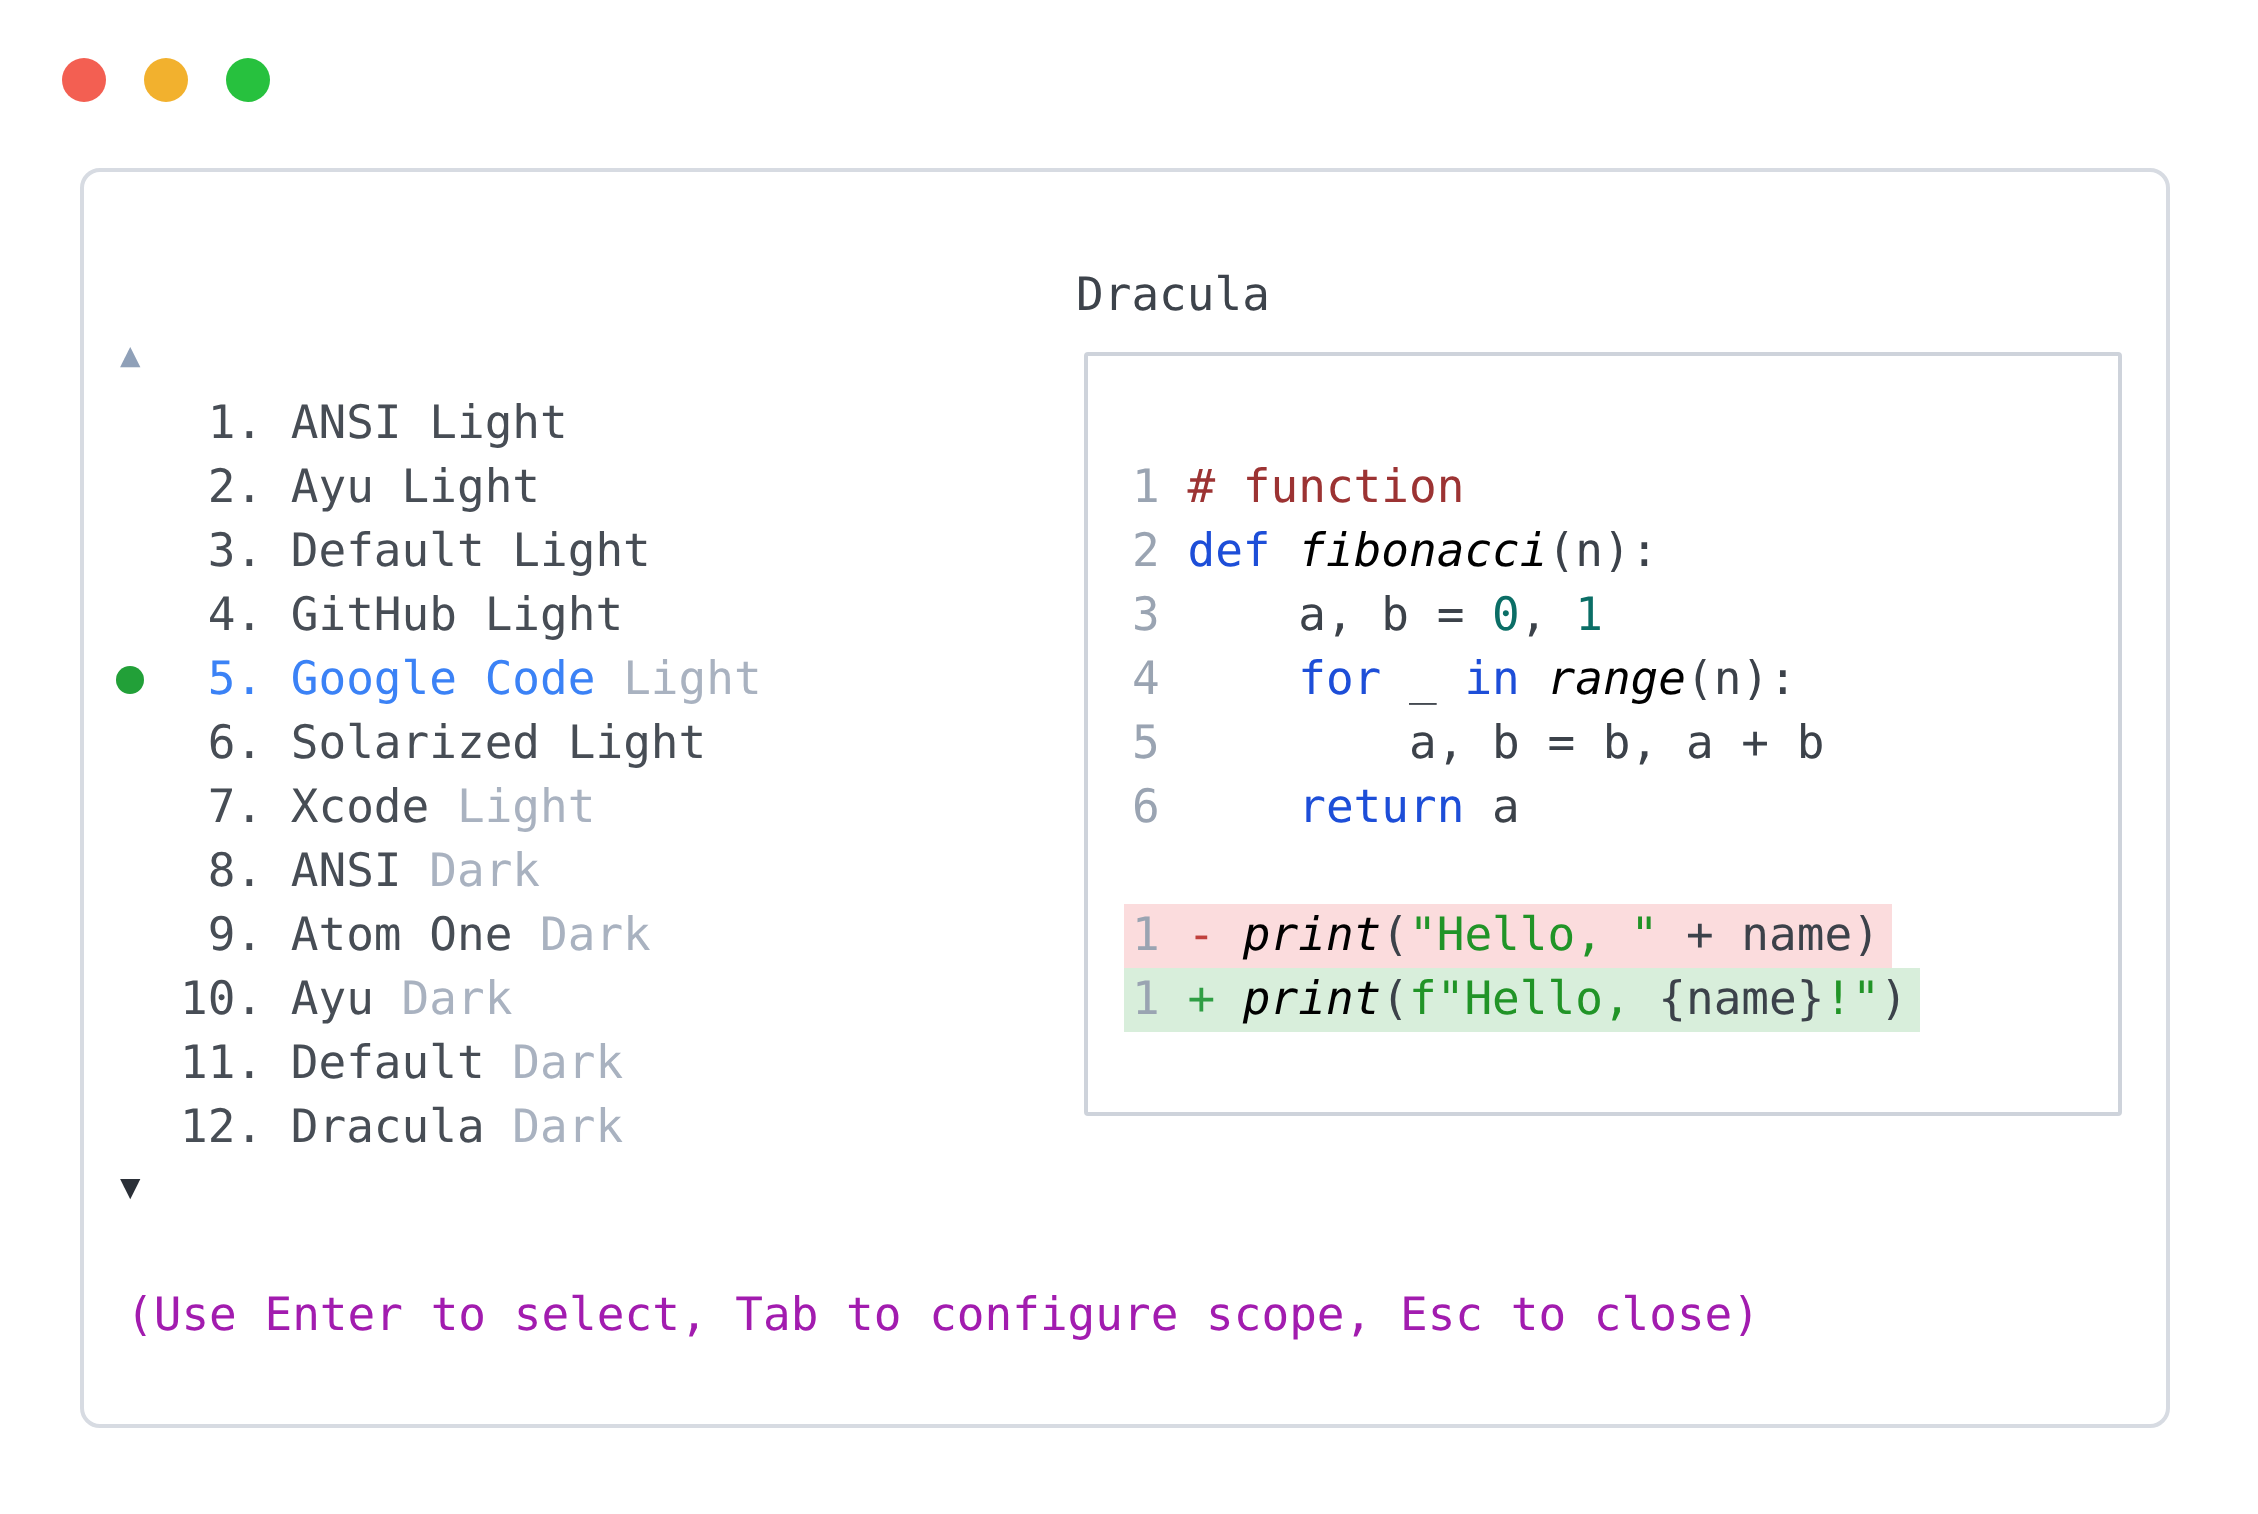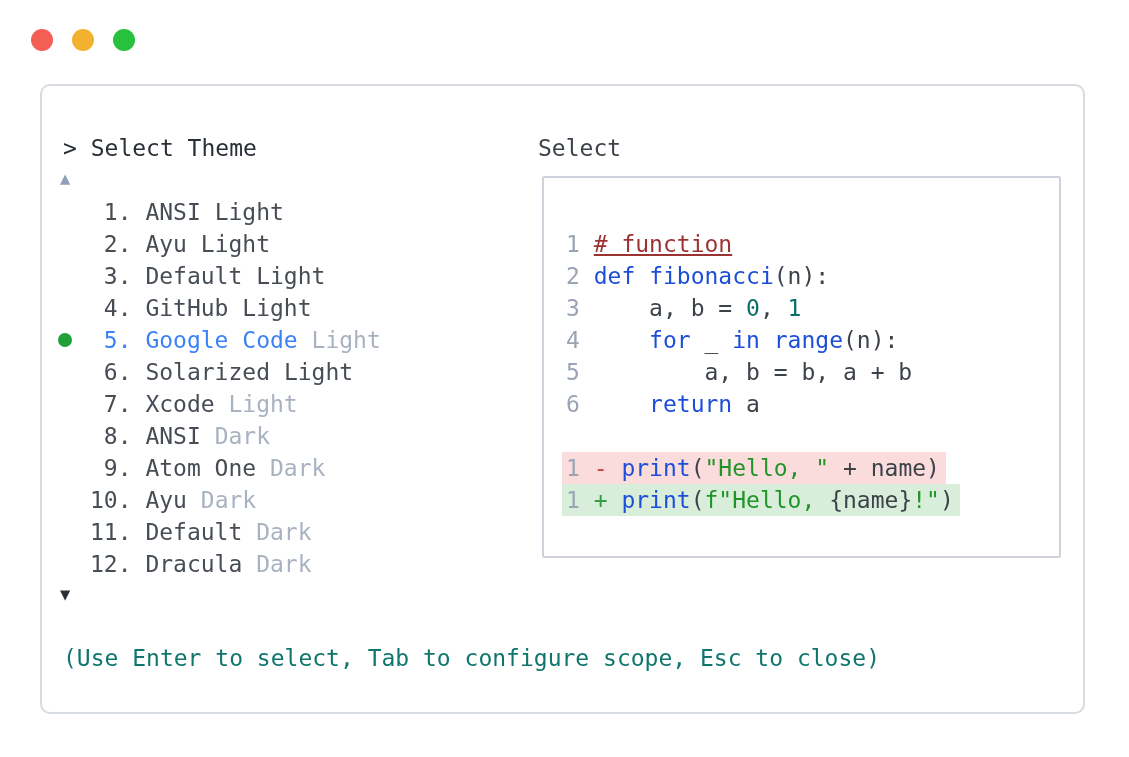--- a/index.html
+++ b/index.html
@@ -23,55 +23,54 @@
   .scroll-down { top:494px; color:#2b3038; }
 
   .list { position:absolute; left:0; top:110px; }
   .item { height:32px; line-height:32px; font-size:23px; color:#474d55;
           display:flex; align-items:center; padding-left:16px; cursor:default; }
   .gutter { width:32px; display:inline-flex; align-items:center; }
   .bullet { width:14px; height:14px; border-radius:50%; background:#22a038; display:inline-block; }
   .item.sel .main { color:#3b82f6; }
   .dim { color:#a9b2c0; }
 
-  .hint { position:absolute; left:21px; top:556px; color:#0f766e; }
+  .hint { position:absolute; left:21px; top:556px; color:#a21caf; }
 
   
   .preview-label { position:absolute; left:496px; top:46px; color:#3d434b; }
   .preview-box { position:absolute; left:500px; top:90px; width:519px; height:382px;
                  border:2px solid #ced3db; border-radius:2px; background:#fff; }
   .code { position:absolute; left:0; top:50px; right:0; }
   .cline { height:32px; line-height:32px; font-size:23px; padding-left:22px; color:#3c424a; }
   .cline.diffline { padding-left:18px; }
   .lnum { color:#9aa4b2; }
-  .tok-comment { color:#9c3333;text-decoration:underline; }
+  .tok-comment { color:#9c3333; }
   .tok-keyword { color:#1d4ed8; }
-  .tok-title   { color:#1d4ed8; }
+  .tok-title   { color:#000000;font-style:italic; }
   .tok-number  { color:#0b6e66; }
   .tok-string  { color:#219427; }
   .tok-plain   { color:#3c424a; }
   .sign-minus  { color:#c0413d; }
   .sign-plus   { color:#2f9e44; }
   .dbg { display:inline-block; padding:0 6px 0 4px; }
   .dbg.removed { background:#fbdcdd; }
   .dbg.added   { background:#d8eedb; }
 </style>
 </head>
 <body>
 
 <div class="traffic">
     <span class="dot" style="background: rgb(243, 95, 82);"></span>
     <span class="dot" style="background: rgb(242, 177, 46);"></span>
     <span class="dot" style="background: rgb(39, 193, 62);"></span>
   </div>
 
 <div class="panel">
-  <div class="prompt mono">&gt; Select Theme</div>
   <div class="scroll scroll-up">▲</div>
   <div class="list"><div class="item"><span class="gutter"></span><span class="main"> 1. ANSI </span><span class="main">Light</span></div><div class="item"><span class="gutter"></span><span class="main"> 2. Ayu </span><span class="main">Light</span></div><div class="item"><span class="gutter"></span><span class="main"> 3. Default </span><span class="main">Light</span></div><div class="item"><span class="gutter"></span><span class="main"> 4. GitHub </span><span class="main">Light</span></div><div class="item sel"><span class="gutter"><span class="bullet"></span></span><span class="main"> 5. Google Code </span><span class="dim">Light</span></div><div class="item"><span class="gutter"></span><span class="main"> 6. Solarized </span><span class="main">Light</span></div><div class="item"><span class="gutter"></span><span class="main"> 7. Xcode </span><span class="dim">Light</span></div><div class="item"><span class="gutter"></span><span class="main"> 8. ANSI </span><span class="dim">Dark</span></div><div class="item"><span class="gutter"></span><span class="main"> 9. Atom One </span><span class="dim">Dark</span></div><div class="item"><span class="gutter"></span><span class="main">10. Ayu </span><span class="dim">Dark</span></div><div class="item"><span class="gutter"></span><span class="main">11. Default </span><span class="dim">Dark</span></div><div class="item"><span class="gutter"></span><span class="main">12. Dracula </span><span class="dim">Dark</span></div></div>
   <div class="scroll scroll-down">▼</div>
   <div class="hint mono">(Use Enter to select, Tab to configure scope, Esc to close)</div>
 
-  <div class="preview-label mono">Select</div>
+  <div class="preview-label mono">Dracula</div>
   <div class="preview-box">
     <div class="code"><div class="cline"><span class="lnum">1</span><span class="tok-plain"> </span><span class="tok-comment"># function</span></div><div class="cline"><span class="lnum">2</span><span class="tok-plain"> </span><span class="tok-keyword">def</span><span class="tok-plain"> </span><span class="tok-title">fibonacci</span><span class="tok-plain">(n):</span></div><div class="cline"><span class="lnum">3</span><span class="tok-plain"> </span><span class="tok-plain">    a, b = </span><span class="tok-number">0</span><span class="tok-plain">, </span><span class="tok-number">1</span></div><div class="cline"><span class="lnum">4</span><span class="tok-plain"> </span><span class="tok-plain">    </span><span class="tok-keyword">for</span><span class="tok-plain"> _ </span><span class="tok-keyword">in</span><span class="tok-plain"> </span><span class="tok-title">range</span><span class="tok-plain">(n):</span></div><div class="cline"><span class="lnum">5</span><span class="tok-plain"> </span><span class="tok-plain">        a, b = b, a + b</span></div><div class="cline"><span class="lnum">6</span><span class="tok-plain"> </span><span class="tok-plain">    </span><span class="tok-keyword">return</span><span class="tok-plain"> a</span></div><div class="cline"> </div><div class="cline diffline"><span class="dbg removed"><span class="lnum">1</span><span class="sign-minus"> - </span><span class="tok-title">print</span><span class="tok-plain">(</span><span class="tok-string">"Hello, "</span><span class="tok-plain"> + name)</span></span></div><div class="cline diffline"><span class="dbg added"><span class="lnum">1</span><span class="sign-plus"> + </span><span class="tok-title">print</span><span class="tok-plain">(</span><span class="tok-string">f"Hello, </span><span class="tok-plain">{name}</span><span class="tok-string">!"</span><span class="tok-plain">)</span></span></div></div>
   </div>
 </div>
 
 </body></html>

